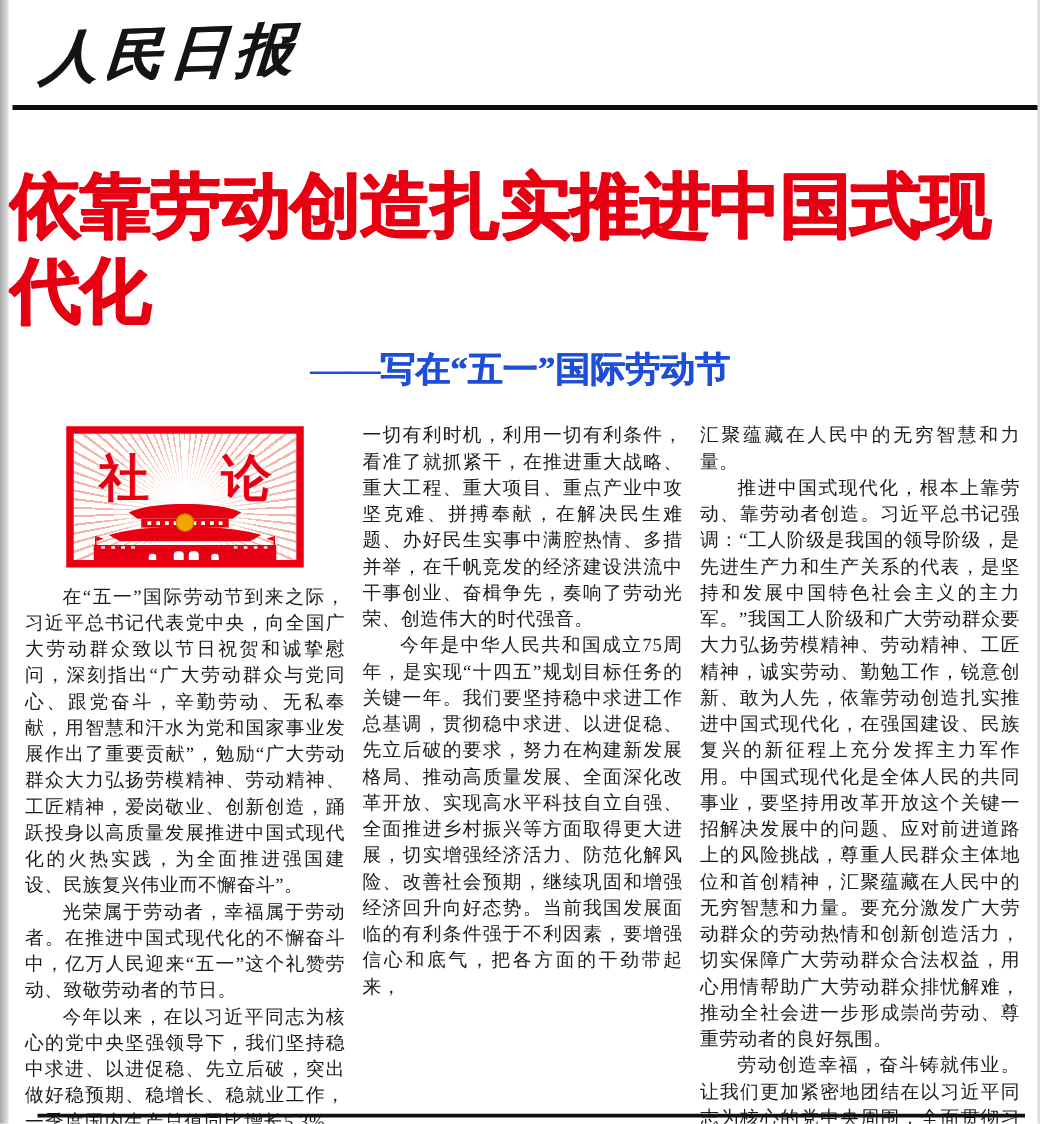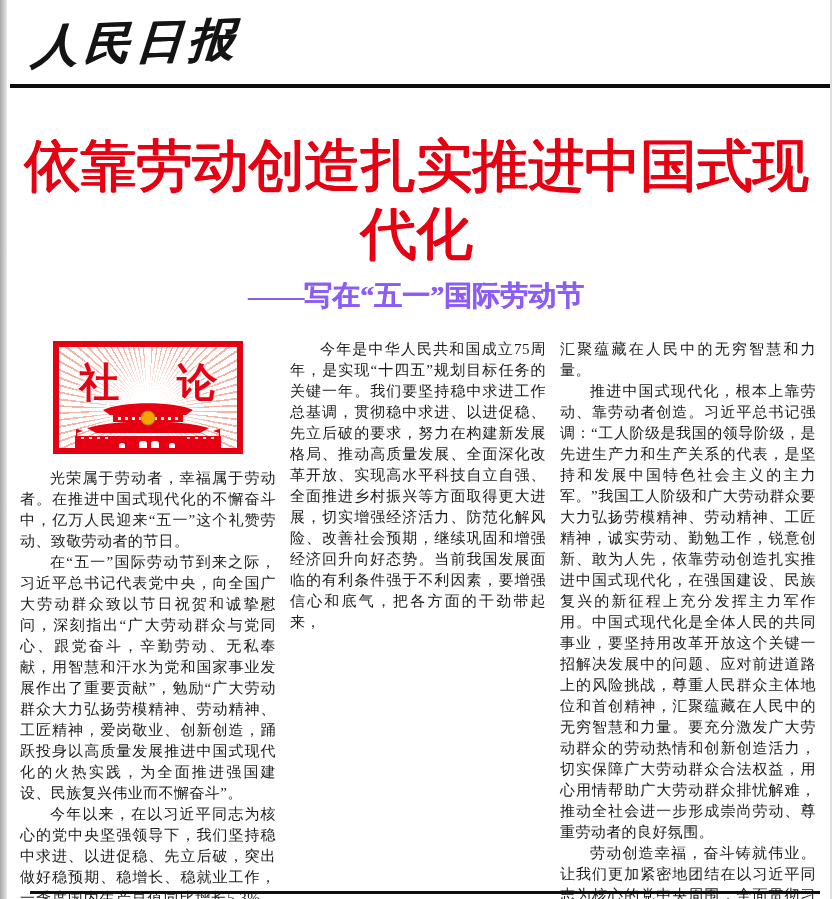--- a/index.html
+++ b/index.html
@@ -13,24 +13,24 @@
   .edge-right{position:absolute;right:0;top:0;width:2px;height:100%;background:#dedede;}
 
   
   .masthead{margin:16px 0 0 30px;font-size:46px;font-weight:900;font-style:italic;
             letter-spacing:6px;transform:rotate(-2deg) skewX(-6deg);transform-origin:left bottom;
             color:#141414;display:inline-block;
             text-shadow:1px 0 0 currentColor;}
   .masthead-rule{margin:6px 0 0 10px;height:4px;background:#0e0e0e;}
 
   
-  .headline{margin:44px 8px 0 8px;text-align:center;font-size:57px;line-height:1.2;
-            font-weight:400;color:#e60012;letter-spacing:-1px;
+  .headline{margin:44px 8px 0 8px;text-align:left;font-size:57px;line-height:1.2;
+            font-weight:700;color:#e60012;letter-spacing:-1px;
             text-shadow:0.8px 0 0 currentColor,-0.8px 0 0 currentColor,0 0.5px 0 currentColor;}
-  .subhead{margin:8px 0 0 0;text-align:center;font-size:28px;font-weight:900;color:#8b5cf6;
+  .subhead{margin:8px 0 0 0;text-align:center;font-size:28px;font-weight:900;color:#1d4ed8;
            text-shadow:0.5px 0 0 currentColor;}
 
   
   .article{display:flex;gap:14px;margin:24px 16px 0 20px;}
   .col{flex:1 1 0;min-width:0;}
   .col p{margin:0;font-size:15px;line-height:21px;text-align:justify;
          letter-spacing:0.4px;color:#1b1b1b;}
   .col p.indent{text-indent:2em;}
 
   
@@ -110,26 +110,27 @@
               <rect x="20" y="41" width="3" height="2"></rect>
             <rect x="28" y="41" width="3" height="2"></rect>
               <rect x="36" y="41" width="3" height="2"></rect>
             <rect x="118" y="41" width="3" height="2"></rect>
               <rect x="126" y="41" width="3" height="2"></rect>
             <rect x="134" y="41" width="3" height="2"></rect>
               <rect x="142" y="41" width="3" height="2"></rect>
           </g>
         </svg>
       </div>
+      <p class="indent">在“五一”国际劳动节到来之际，习近平总书记代表党中央，向全国广大劳动群众致以节日祝贺和诚挚慰问，深刻指出“广大劳动群众与党同心、跟党奋斗，辛勤劳动、无私奉献，用智慧和汗水为党和国家事业发展作出了重要贡献”，勉励“广大劳动群众大力弘扬劳模精神、劳动精神、工匠精神，爱岗敬业、创新创造，踊跃投身以高质量发展推进中国式现代化的火热实践，为全面推进强国建设、民族复兴伟业而不懈奋斗”。</p>
       <p class="indent">光荣属于劳动者，幸福属于劳动者。在推进中国式现代化的不懈奋斗中，亿万人民迎来“五一”这个礼赞劳动、致敬劳动者的节日。</p>
-      <p class="indent">在“五一”国际劳动节到来之际，习近平总书记代表党中央，向全国广大劳动群众致以节日祝贺和诚挚慰问，深刻指出“广大劳动群众与党同心、跟党奋斗，辛勤劳动、无私奉献，用智慧和汗水为党和国家事业发展作出了重要贡献”，勉励“广大劳动群众大力弘扬劳模精神、劳动精神、工匠精神，爱岗敬业、创新创造，踊跃投身以高质量发展推进中国式现代化的火热实践，为全面推进强国建设、民族复兴伟业而不懈奋斗”。</p>
       <p class="indent">今年以来，在以习近平同志为核心的党中央坚强领导下，我们坚持稳中求进、以进促稳、先立后破，突出做好稳预期、稳增长、稳就业工作，一季度国内生产总值同比增长5.3%，新质生产力发展显现新成效，国民经济持续回升、开局良好，为实现全年目标任务打下了较好基础。面对异常复杂的国际环境和艰巨繁重的改革发展稳定任务，各行各业抓住</p>
     </div>
 
     <div class="col">
+      <p>一切有利时机，利用一切有利条件，看准了就抓紧干，在推进重大战略、重大工程、重大项目、重点产业中攻坚克难、拼搏奉献，在解决民生难题、办好民生实事中满腔热情、多措并举，在千帆竞发的经济建设洪流中干事创业、奋楫争先，奏响了劳动光荣、创造伟大的时代强音。</p>
       <p class="indent">今年是中华人民共和国成立75周年，是实现“十四五”规划目标任务的关键一年。我们要坚持稳中求进工作总基调，贯彻稳中求进、以进促稳、先立后破的要求，努力在构建新发展格局、推动高质量发展、全面深化改革开放、实现高水平科技自立自强、全面推进乡村振兴等方面取得更大进展，切实增强经济活力、防范化解风险、改善社会预期，继续巩固和增强经济回升向好态势。当前我国发展面临的有利条件强于不利因素，要增强信心和底气，把各方面的干劲带起来，</p>
     </div>
 
     <div class="col">
       <p>汇聚蕴藏在人民中的无穷智慧和力量。</p>
       <p class="indent">推进中国式现代化，根本上靠劳动、靠劳动者创造。习近平总书记强调：“工人阶级是我国的领导阶级，是先进生产力和生产关系的代表，是坚持和发展中国特色社会主义的主力军。”我国工人阶级和广大劳动群众要大力弘扬劳模精神、劳动精神、工匠精神，诚实劳动、勤勉工作，锐意创新、敢为人先，依靠劳动创造扎实推进中国式现代化，在强国建设、民族复兴的新征程上充分发挥主力军作用。中国式现代化是全体人民的共同事业，要坚持用改革开放这个关键一招解决发展中的问题、应对前进道路上的风险挑战，尊重人民群众主体地位和首创精神，汇聚蕴藏在人民中的无穷智慧和力量。要充分激发广大劳动群众的劳动热情和创新创造活力，切实保障广大劳动群众合法权益，用心用情帮助广大劳动群众排忧解难，推动全社会进一步形成崇尚劳动、尊重劳动者的良好氛围。</p>
       <p class="indent">劳动创造幸福，奋斗铸就伟业。让我们更加紧密地团结在以习近平同志为核心的党中央周围，全面贯彻习近平新时代中国特色社会主义思想，深刻领悟“两个确立”的决定性意义，增强“四个意识”、坚定“四个自信”、做到“两个维护”，在辛勤劳动、诚实劳动、创造性劳动中成就梦想，在推进中国式现代化中贡献智慧力量、创造新的荣光。</p>
     </div>
 
   </main>

